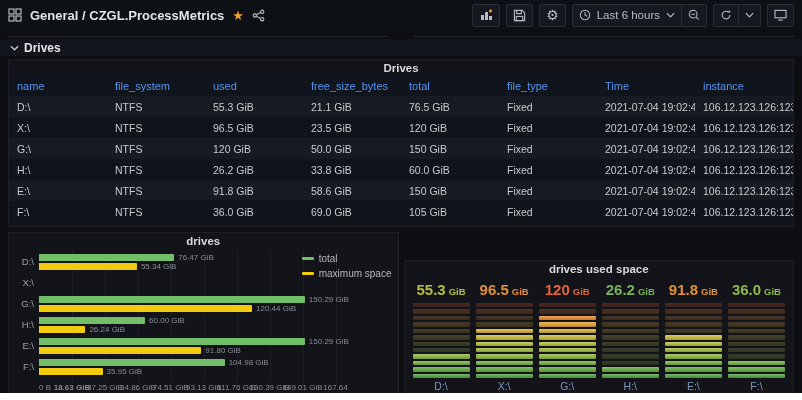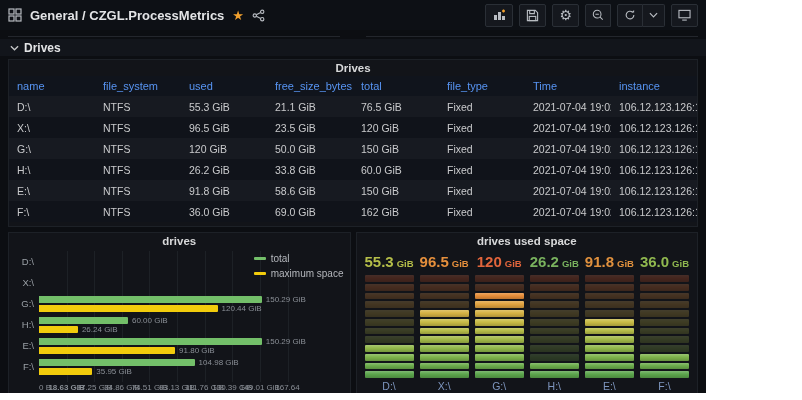--- a/index.html
+++ b/index.html
@@ -1,18 +1,18 @@
 <!DOCTYPE html>
 <html><head>
 <meta charset="utf-8">
 <style>
   * { box-sizing: border-box; margin: 0; padding: 0; }
   html,body { width:802px; height:400px; background:#ffffff; overflow:hidden;
               font-family:"Liberation Sans", sans-serif; }
-  .page { width:706px; height:393px; background:#0c0e12; color:#d8d9da; overflow:hidden; }
+  .page { width:802px; height:393px; background:#0c0e12; color:#d8d9da; overflow:hidden; }
 
   
   .navbar { height:30px; display:flex; align-items:center; justify-content:space-between;
             padding:0 8px; background:#0d1015; }
   .nav-left { display:flex; align-items:center; gap:8px; }
   .breadcrumb { font-size:13px; font-weight:700; color:#e3e4e6; cursor:pointer; }
   .star { color:#f2a12e; font-size:13px; line-height:1; cursor:pointer; }
   .icon svg { display:block; }
   .nav-right { display:flex; align-items:center; gap:6px; }
   .iconbtn, .navbtn { background:#15181e; border:1px solid #2a2f36; border-radius:2px;
@@ -63,21 +63,21 @@
   .bline { display:flex; align-items:center; height:7px; }
   .hbar { height:7px; border-radius:0 1px 1px 0; flex:0 0 auto; }
   .bval { font-size:8px; color:#8a8f96; margin-left:4px; white-space:nowrap; }
   .axis { position:absolute; left:26px; right:0; bottom:0; height:10px; }
   .axis span { position:absolute; top:0; font-size:8px; color:#8a8f96; white-space:nowrap; }
   .legend { position:absolute; top:20px; right:6px; display:flex; flex-direction:column; gap:4px; }
   .leg-item { display:flex; align-items:center; gap:5px; font-size:10px; color:#b4b7bc; cursor:pointer; }
   .leg-swatch { width:12px; height:3px; border-radius:1px; }
 
   
-  .gauge-panel { overflow:hidden; display:flex; flex-direction:column; }
+  .gauge-panel { overflow:hidden; display:flex; flex-direction:column;margin-top:28px; }
   .gauge-grid { flex:1; display:grid; grid-template-columns:repeat(6,1fr); gap:6px;
                 padding:2px 8px 2px 8px; }
   .gcol { display:flex; flex-direction:column; }
   .gval { height:22px; display:flex; align-items:baseline; justify-content:center; gap:3px;
           font-size:15px; font-weight:700; padding-top:2px; }
   .gunit { font-size:9.5px; font-weight:700; }
   .gsegs { flex:1; display:flex; flex-direction:column; gap:2px; margin:2px 0; }
   .gseg { flex:1; border-radius:1px;
           background-image:linear-gradient(180deg, rgba(255,255,255,.22), rgba(255,255,255,0) 45%, rgba(0,0,0,.18)); }
   .gseg.dim { opacity:.24; }
@@ -131,20 +131,36 @@
               <path d="M4 1.5 v3.5 h5 v-3.5"></path>
               <rect x="3.5" y="8" width="7" height="4.5"></rect>
             </g>
           </svg>
       </button>
       <button class="iconbtn">
         <span class="gearchar">⚙</span>
       </button>
       <div class="btn-group">
         <button class="navbtn">
+          <span class="icon">
+            <svg width="12" height="12" viewBox="0 0 14 14">
+                <g fill="none" stroke="#b8bcc2" stroke-width="1.2">
+              <circle cx="7" cy="7" r="5.5"></circle>
+                  <path d="M7 3.5 V7 l2.5 1.5"></path>
+                </g>
+              </svg>
+          </span>
+          <span>Last 6 hours</span>
+          <span class="icon">
+            <svg width="9" height="6" viewBox="0 0 10 6">
+                <path d="M1 1 5 5 9 1" fill="none" stroke="#b8bcc2" stroke-width="1.3"></path>
+              </svg>
+          </span>
+        </button>
+        <button class="navbtn">
           <svg width="12" height="12" viewBox="0 0 14 14">
               <g fill="none" stroke="#b8bcc2" stroke-width="1.2">
             <circle cx="6" cy="6" r="4.5"></circle>
                 <path d="M9.5 9.5 12.5 12.5 M4 6 h4"></path>
               </g>
             </svg>
         </button>
       </div>
       <div class="btn-group">
         <button class="navbtn">
@@ -250,21 +266,21 @@
             <td>150 GiB</td>
             <td>Fixed</td>
             <td>2021-07-04 19:02:45</td>
             <td>106.12.123.126:1234</td>
           </tr>
           <tr>
             <td>F:\</td>
             <td>NTFS</td>
             <td>36.0 GiB</td>
             <td>69.0 GiB</td>
-            <td>162 GiB</td>
+            <td>105 GiB</td>
             <td>Fixed</td>
             <td>2021-07-04 19:02:45</td>
             <td>106.12.123.126:1234</td>
           </tr>
         </tbody>
       </table>
   </section>
 
   <div class="bottom-row">
 
@@ -277,20 +293,30 @@
             <div class="gl" style="left: 33.3333%;"></div>
             <div class="gl" style="left: 44.4444%;"></div>
             <div class="gl" style="left: 55.5556%;"></div>
             <div class="gl" style="left: 66.6667%;"></div>
             <div class="gl" style="left: 77.7778%;"></div>
             <div class="gl" style="left: 88.8889%;"></div>
             <div class="gl" style="left: 100%;"></div>
           </div>
         <div class="crow">
             <span class="ylab">D:\</span>
+            <div class="bars">
+              <div class="bline">
+                <div class="hbar" style="width: 45.6156%; background: rgb(115, 191, 105);"></div>
+                <span class="bval">76.47 GiB</span>
+              </div>
+              <div class="bline">
+                <div class="hbar" style="width: 33.0112%; background: rgb(242, 204, 12);"></div>
+                <span class="bval">55.34 GiB</span>
+              </div>
+            </div>
           </div>
           <div class="crow">
             <span class="ylab">X:\</span>
           </div>
           <div class="crow">
             <span class="ylab">G:\</span>
             <div class="bars">
               <div class="bline">
                 <div class="hbar" style="width: 89.6504%; background: rgb(115, 191, 105);"></div>
                 <span class="bval">150.29 GiB</span>

